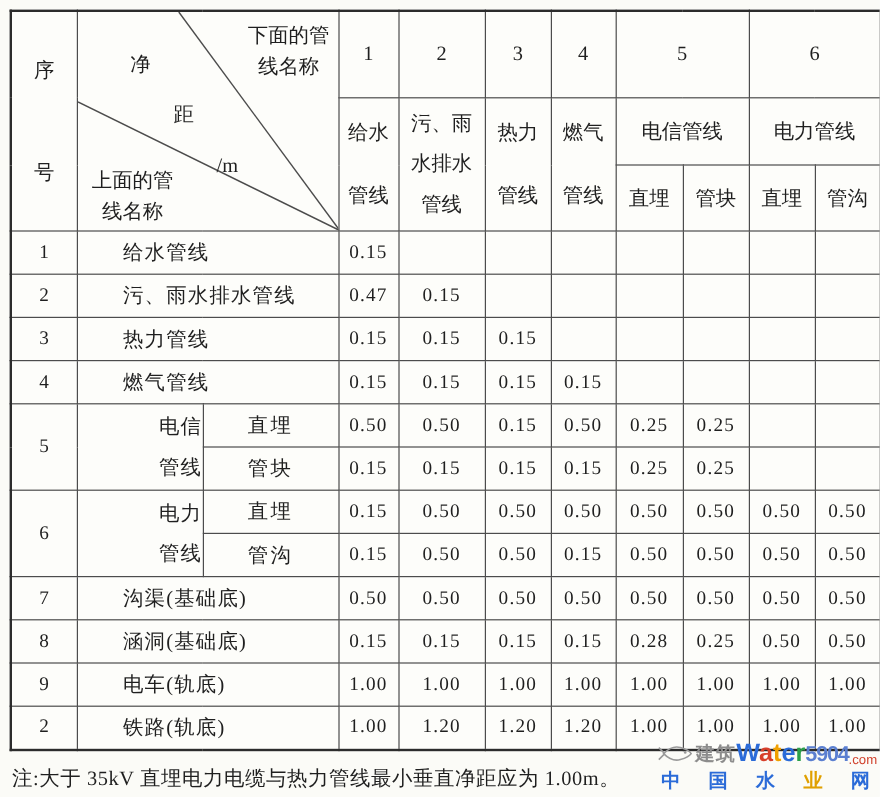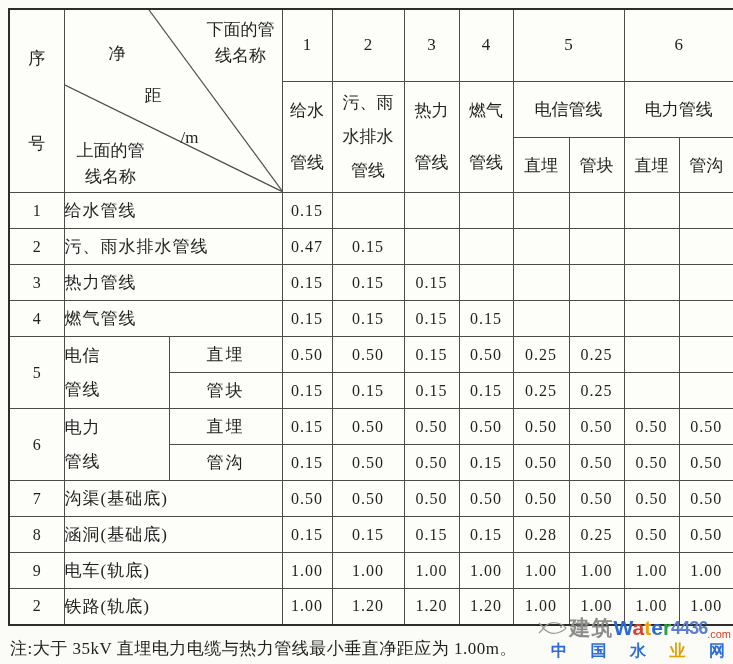--- a/index.html
+++ b/index.html
@@ -46,41 +46,41 @@
   .diag-svg { position:absolute; left:0; top:0; width:100%; height:100%; }
   .diag-svg line { stroke:#4c4c4c; stroke-width:1.2; }
   .diag-inner div { position:absolute; font-size:17px; }
   .dg-below { top:7px; right:8px; white-space:pre-line; text-align:center; line-height:1.55; }
   .dg-above { left:12px; top:128px; white-space:pre-line; text-align:center; line-height:1.55; }
   .dg-j1 { left:44px; top:32px; }
   .dg-j2 { left:80px; top:74px; }
   .dg-unit { left:116px; top:118px; font-size:15px; }
 
   td.c-serial { font-size:16px; }
-  td.c-label { text-align:left; letter-spacing:1px; }
-  td.c-label-main { text-align:left; padding-left:0; white-space:pre-line; line-height:34px; letter-spacing:1px; }
+  td.c-label { text-align:left; padding-left:38px; letter-spacing:1px; }
+  td.c-label-main { text-align:right; padding-left:0; white-space:pre-line; line-height:34px; letter-spacing:1px; }
   td.c-sub { letter-spacing:2px; }
   td.c-val { font-size:16px; letter-spacing:1px; }
 
   .note {
     margin:11px 0 0 10px;
     font-size:17px;
     letter-spacing:0.5px;
   }
 
   .watermark {
     position:absolute;
     right:2px; bottom:2px;
     z-index:5;
     font-family:"Liberation Sans","DejaVu Sans",sans-serif;
     width:212px;
   }
   .wm-line1 { display:flex; align-items:center; justify-content:flex-end; height:24px; }
   .wm-fish { margin-right:2px; flex:0 0 auto; }
-  .wm-prefix { color:#8c8c8c; font-size:21px; font-weight:bold; letter-spacing:1px; }
+  .wm-prefix { color:#8c8c8c; font-size:16px; font-weight:bold; letter-spacing:1px; }
   .wm-brand span { font-size:21px; font-weight:bold; }
   .wm-num { color:#5b7fd0; font-size:18px; font-weight:bold; letter-spacing:-1px; }
   .wm-tld { color:#d0402b; font-size:11px; font-weight:normal; align-self:flex-end; }
   .wm-line2 { display:flex; justify-content:space-between; padding:0 6px 0 32px; margin-top:1px; }
   .wm-line2 span { font-size:16px; font-weight:bold; }
 </style>
 </head>
 <body>
 
 <table class="clearance">
@@ -301,21 +301,21 @@
 
 <div class="watermark">
   <div class="wm-line1">
     <svg class="wm-fish" width="30" height="20" viewBox="0 0 30 20">
       <path d="M5 10 Q12 3 19 5 Q26 7 28 10 Q26 13 19 15 Q12 17 5 10 Z" fill="none" stroke="#9a9a9a" stroke-width="1.3"></path>
       <path d="M6 10 L1 5 M6 10 L1 15" fill="none" stroke="#9a9a9a" stroke-width="1.3"></path>
       <circle cx="23" cy="9" r="1.1" fill="#9a9a9a"></circle>
     </svg>
     <span class="wm-prefix">建筑</span>
     <span class="wm-brand"><span style="color: rgb(43, 107, 216);">W</span><span style="color: rgb(216, 64, 43);">a</span><span style="color: rgb(240, 160, 0);">t</span><span style="color: rgb(43, 107, 216);">e</span><span style="color: rgb(43, 160, 74);">r</span></span>
-    <span class="wm-num">4436</span>
+    <span class="wm-num">5904</span>
     <span class="wm-tld">.com</span>
   </div>
   <div class="wm-line2">
       <span style="color: rgb(43, 107, 216);">中</span>
       <span style="color: rgb(43, 107, 216);">国</span>
       <span style="color: rgb(43, 107, 216);">水</span>
       <span style="color: rgb(224, 160, 0);">业</span>
       <span style="color: rgb(43, 107, 216);">网</span>
     </div>
 </div>

